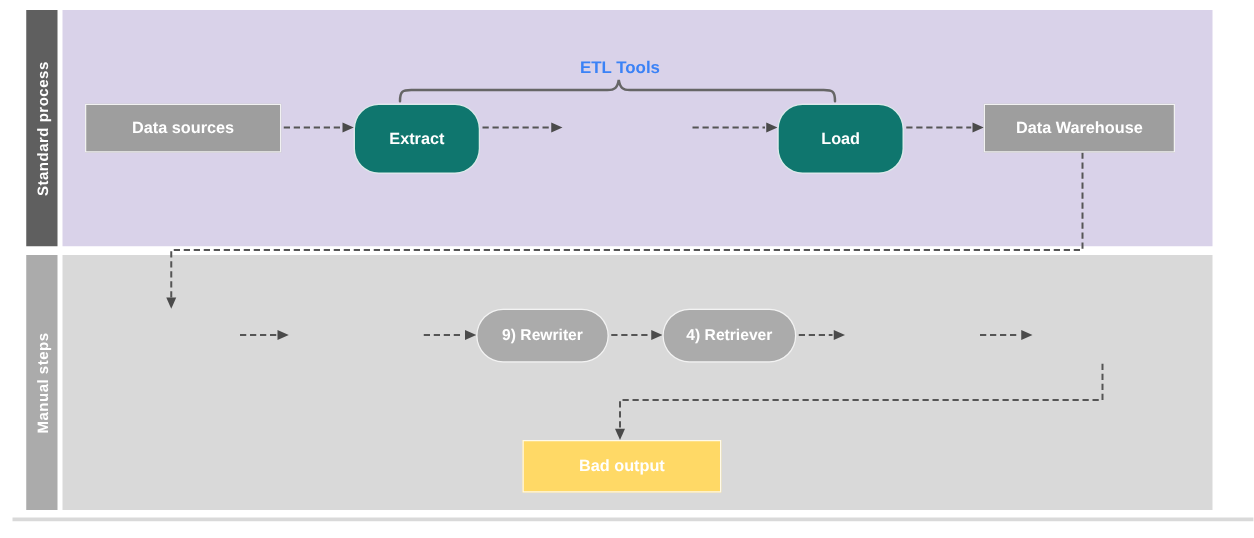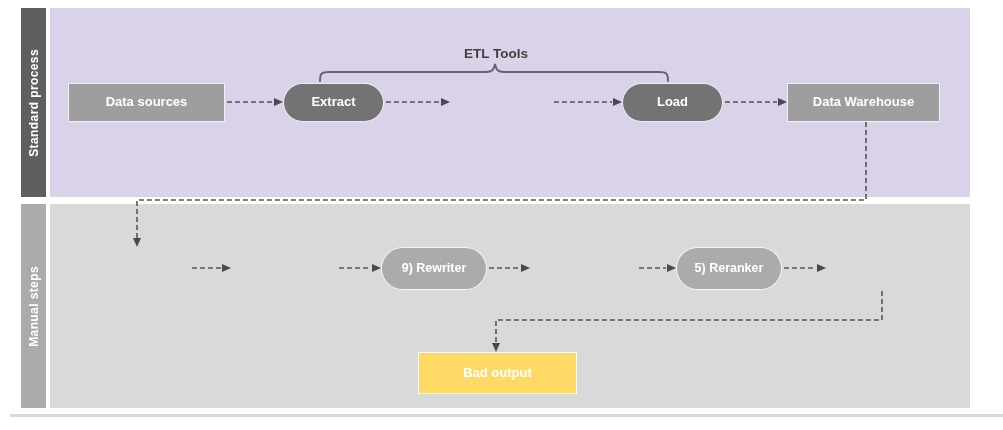--- a/index.html
+++ b/index.html
@@ -19,26 +19,26 @@
     writing-mode:vertical-rl;transform:rotate(180deg);
     color:#ffffff;font-weight:bold;font-size:12px;letter-spacing:.4px;white-space:nowrap;
   }
   .overlay{position:absolute;left:0;top:0;width:1003px;height:430px;}
   .node{
     position:absolute;display:flex;align-items:center;justify-content:center;text-align:center;
     color:#ffffff;font-weight:bold;font-size:13px;line-height:1.15;box-sizing:border-box;
     border:1.5px solid rgba(255,255,255,.85);
   }
   .rect-gray{height:39px;top:83px;background:#9e9e9e;}
-  .pill-purple{height:39px;top:83px;background:#737373;border-radius:20px;}
+  .pill-purple{height:56px;top:83px;background:#0f766e;border-radius:20px;}
   .pill-gray{height:43px;top:247px;background:#ababab;border-radius:22px;font-size:12.5px;padding:0 10px;}
   .rect-yellow{left:418px;top:352px;width:159px;height:42px;background:#ffd966;}
   .etl-label{
     position:absolute;left:436px;top:46px;width:120px;text-align:center;
-    color:#404040;font-weight:bold;font-size:13.5px;
+    color:#3b82f6;font-weight:bold;font-size:13.5px;
   }
   .divider{position:absolute;left:10px;top:414px;width:993px;height:3px;background:#d9d9d9;}
   .conn{stroke:#555555;stroke-width:1.6;fill:none;stroke-dasharray:5 3;}
   .head{fill:#4a4a4a;stroke:none;}
   .bracket{stroke:#666666;stroke-width:2;fill:none;stroke-linecap:round;}
 </style>
 </head>
 <body>
 
 <div class="canvas">
@@ -107,18 +107,18 @@
   </svg>
 
   <div class="etl-label">ETL Tools</div>
 
   <div class="node rect-gray" style="left:68px;width:157px;">Data sources</div>
   <div class="node pill-purple" style="left:283px;width:101px;">Extract</div>
   <div class="node pill-purple" style="left:622px;width:101px;text-align:right;">Load</div>
   <div class="node rect-gray" style="left:787px;width:153px;">Data Warehouse</div>
 
   <div class="node pill-gray" style="left:381px;width:106px;">9) Rewriter</div>
-  <div class="node pill-gray" style="left:676px;width:106px;">5) Reranker</div>
+  <div class="node pill-gray" style="left:530px;width:107px;">4) Retriever</div>
 
   <div class="node rect-yellow">Bad output</div>
 
   <div class="divider"></div>
 </div>
 
 </body></html>

